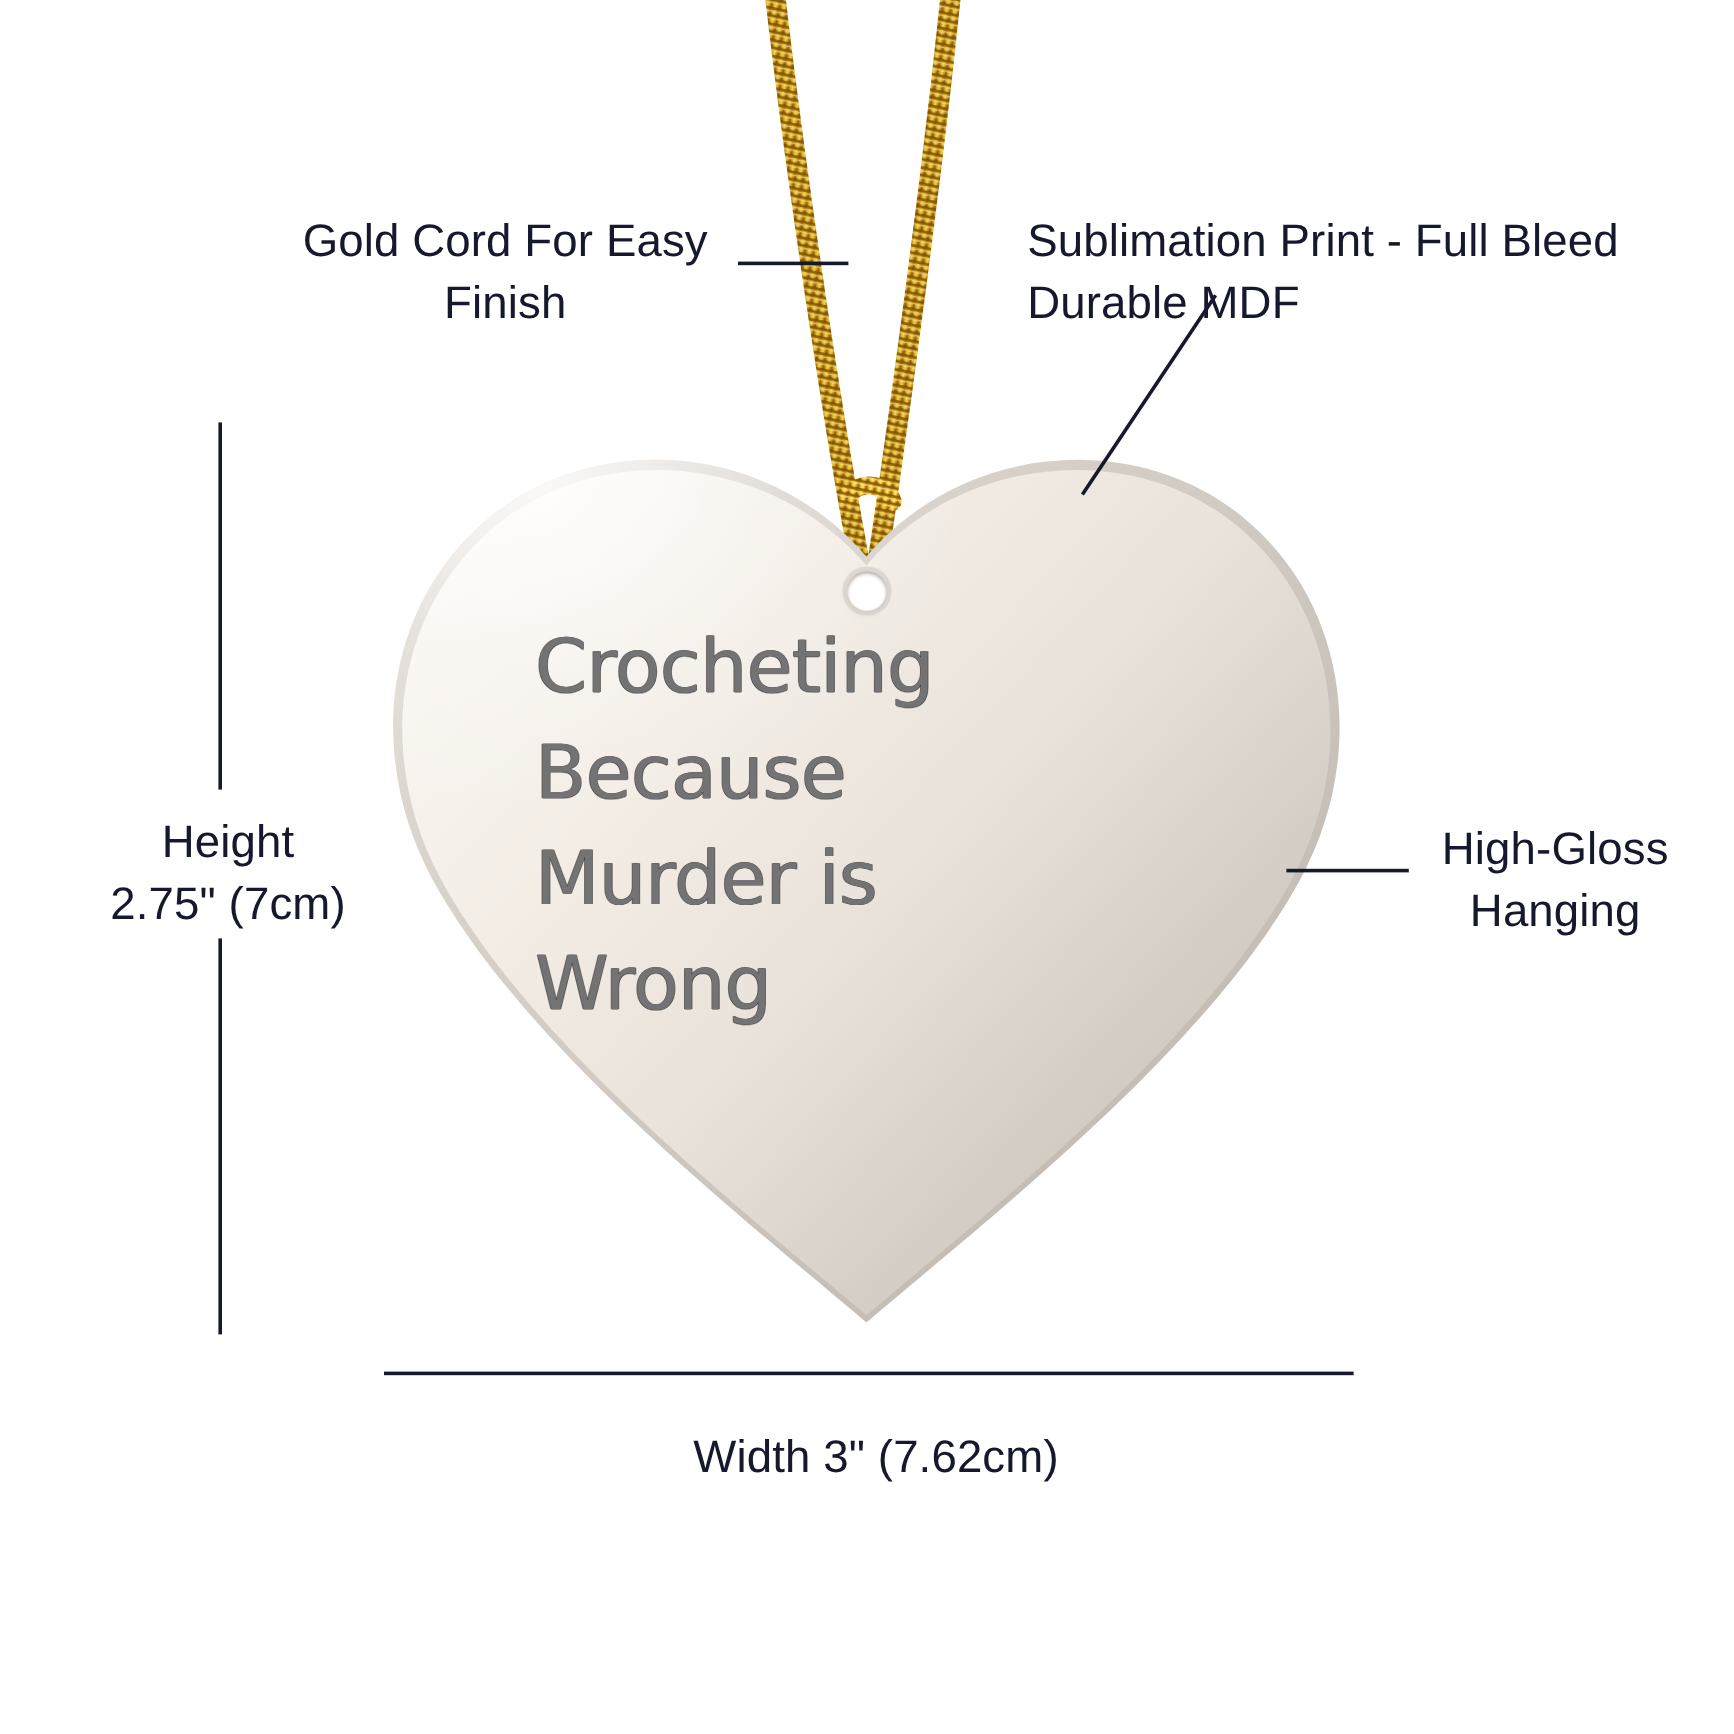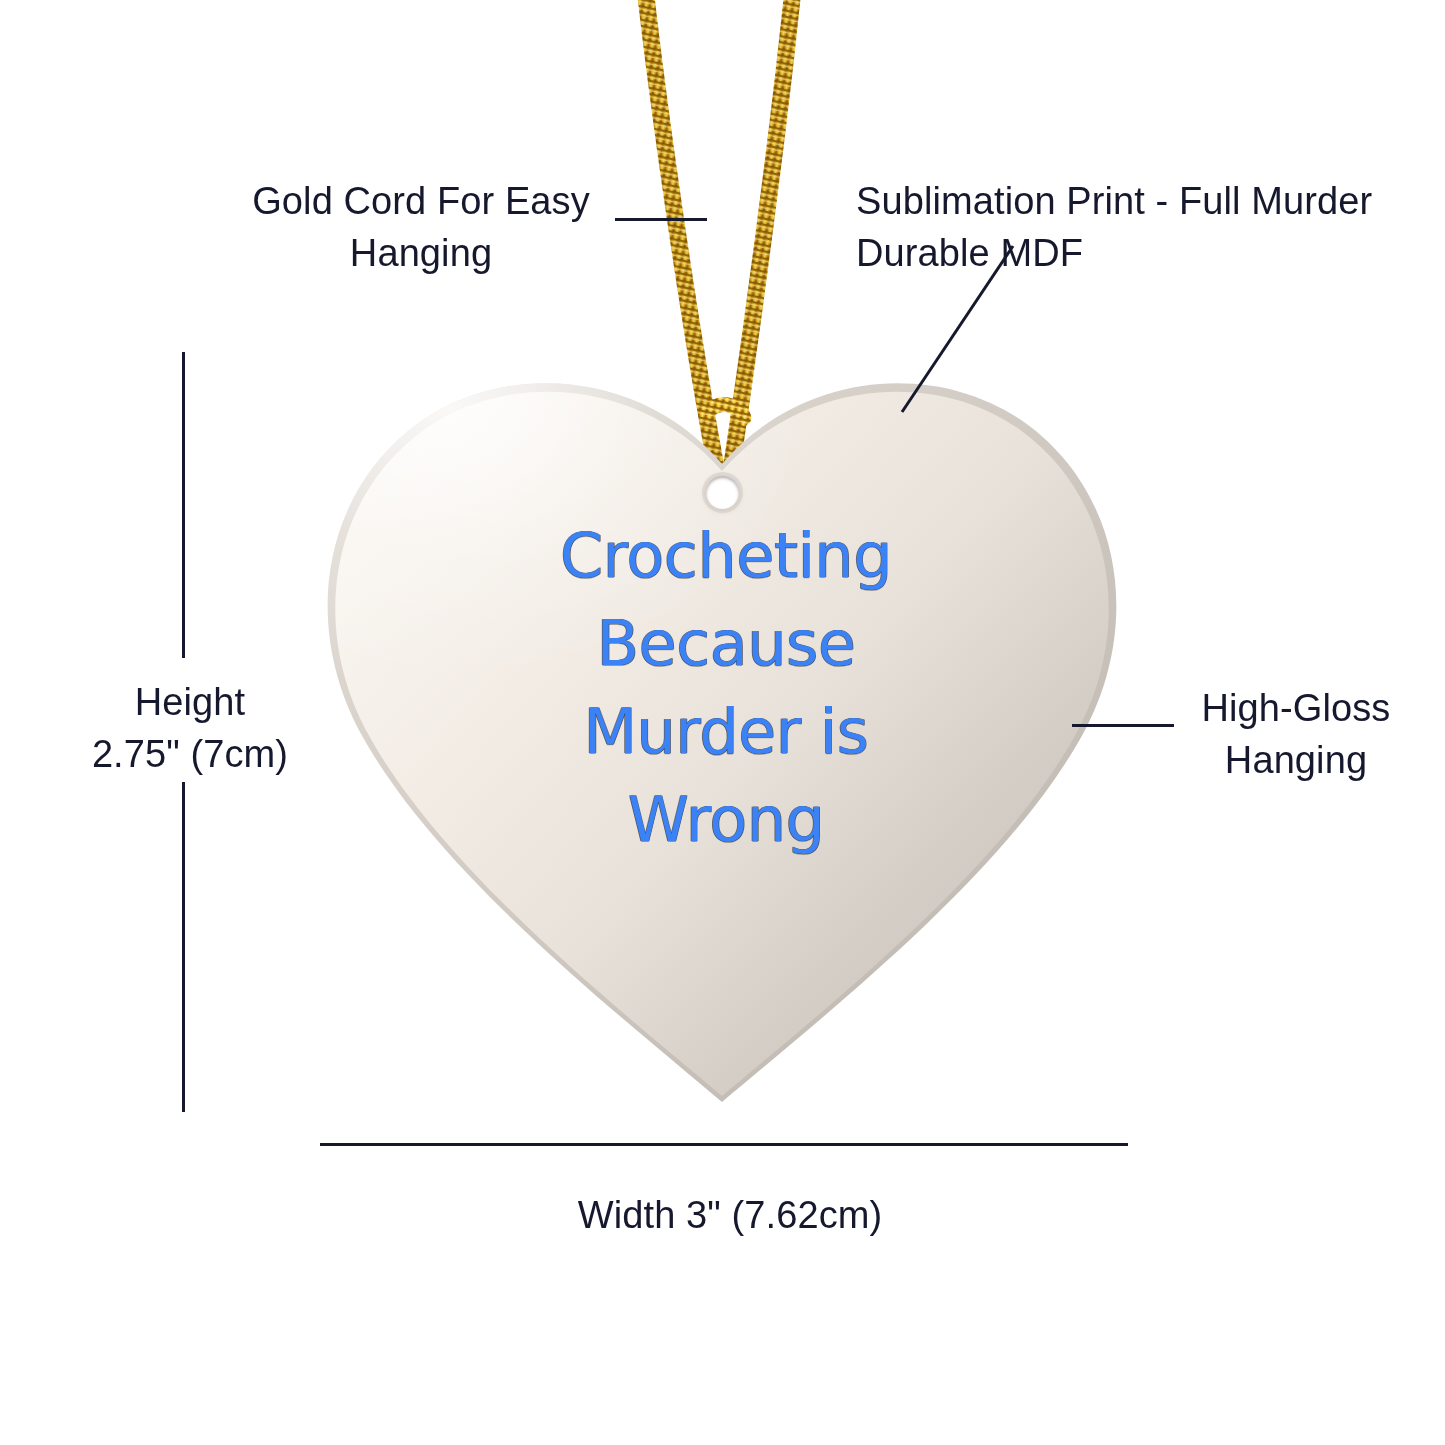--- a/index.html
+++ b/index.html
@@ -72,22 +72,22 @@
   }
 
   .heart-svg { display: block; width: 100%; height: 100%; overflow: visible; }
 
   
   #print-text {
     position: absolute;
     left: 446px;
     top: 512px;
     width: 560px;
-    text-align: center;
-    color: #3b82f6;
+    text-align: left;
+    color: #737373;
     font-family: "DejaVu Sans", sans-serif;
     font-size: 62px;
     line-height: 1.42;
     letter-spacing: -0.5px;
     white-space: pre-line;
     text-shadow:
        0.7px 0 0 rgba(0,0,0,0.55),
       -0.7px 0 0 rgba(0,0,0,0.55),
        0 0.7px 0 rgba(0,0,0,0.35);
   }
@@ -197,23 +197,23 @@
   </div>
 
   <div id="hole"></div>
 
   <div id="print-text">Crocheting
 Because
 Murder is
 Wrong</div>
 
   <div class="anno center" id="label-gold-cord">Gold Cord For Easy
-Hanging</div>
-
-  <div class="anno left" id="label-sublimation">Sublimation Print - Full Murder
+Finish</div>
+
+  <div class="anno left" id="label-sublimation">Sublimation Print - Full Bleed
 Durable MDF</div>
 
   <div class="anno center" id="label-high-gloss">High-Gloss
 Hanging</div>
 
   <div class="anno center" id="label-height">Height
 2.75" (7cm)</div>
 
   <div class="anno center" id="label-width">Width 3" (7.62cm)</div>
 

